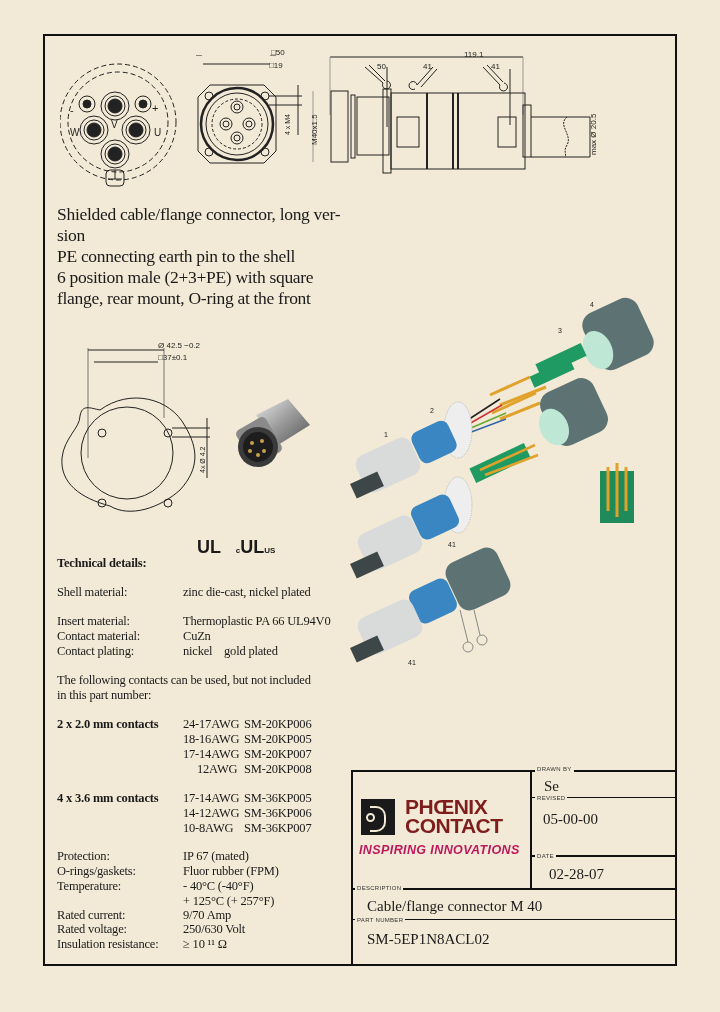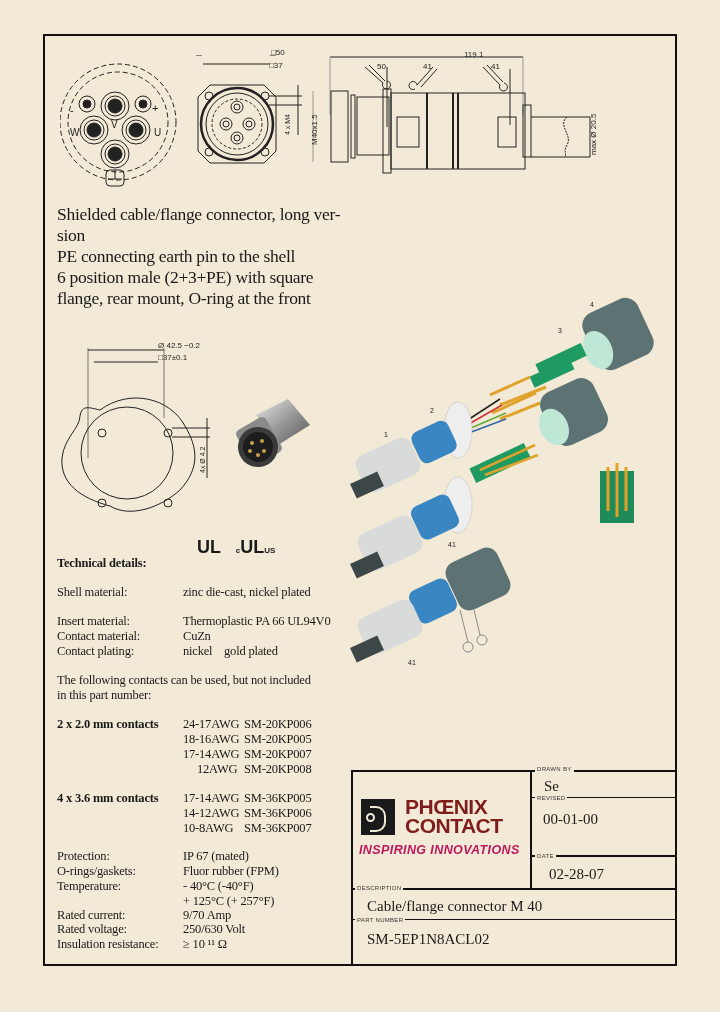--- a/index.html
+++ b/index.html
@@ -57,21 +57,21 @@
   <g font-family="Liberation Sans, sans-serif" font-size="11" fill="#222">
     <text x="10" y="62">-</text>
     <text x="92" y="60">+</text>
     <text x="10" y="84" font-size="10">W</text>
     <text x="51" y="76" font-size="10">V</text>
     <text x="94" y="84" font-size="10">U</text>
   </g>
 </svg>
 
 <div class="abs dim" style="left:225px;top:48px">□50</div>
-<div class="abs dim" style="left:223px;top:61px">□37</div>
+<div class="abs dim" style="left:223px;top:61px">□19</div>
 <svg class="abs" style="left:190px;top:55px" width="120" height="140">
   <g fill="none" stroke="#222" stroke-width="1">
     <line x1="6" y1="0" x2="12" y2="0"></line>
       <line x1="80" y1="0" x2="86" y2="0"></line>
     <line x1="13" y1="9" x2="80" y2="9"></line>
     <path d="M20 30 L74 30 L86 42 L86 96 L74 108 L20 108 L8 96 L8 42 Z"></path>
     <circle cx="47" cy="69" r="36" stroke-width="2.5"></circle>
     <circle cx="47" cy="69" r="31"></circle>
     <circle cx="47" cy="69" r="25" stroke-dasharray="3 2"></circle>
     <circle cx="19" cy="41" r="4"></circle>
@@ -312,19 +312,19 @@
 </div>
 <div class="logo-main">
   <div>PHŒNIX</div>
   <div>CONTACT</div>
 </div>
 <div class="logo-tag">INSPIRING INNOVATIONS</div>
 
 <div class="tb-label" style="left:535px;top:766px">DRAWN BY</div>
 <div class="tb-val" style="left:544px;top:778px">Se</div>
 <div class="tb-label" style="left:535px;top:795px">REVISED</div>
-<div class="tb-val" style="left:543px;top:811px">00-01-00</div>
+<div class="tb-val" style="left:543px;top:811px">05-00-00</div>
 <div class="tb-label" style="left:535px;top:853px">DATE</div>
 <div class="tb-val" style="left:549px;top:866px">02-28-07</div>
 <div class="tb-label" style="left:355px;top:885px">DESCRIPTION</div>
 <div class="tb-val" style="left:367px;top:898px">Cable/flange connector  M 40</div>
 <div class="tb-label" style="left:355px;top:917px">PART NUMBER</div>
 <div class="tb-val" style="left:367px;top:931px">SM-5EP1N8ACL02</div>
 
 </body></html>

